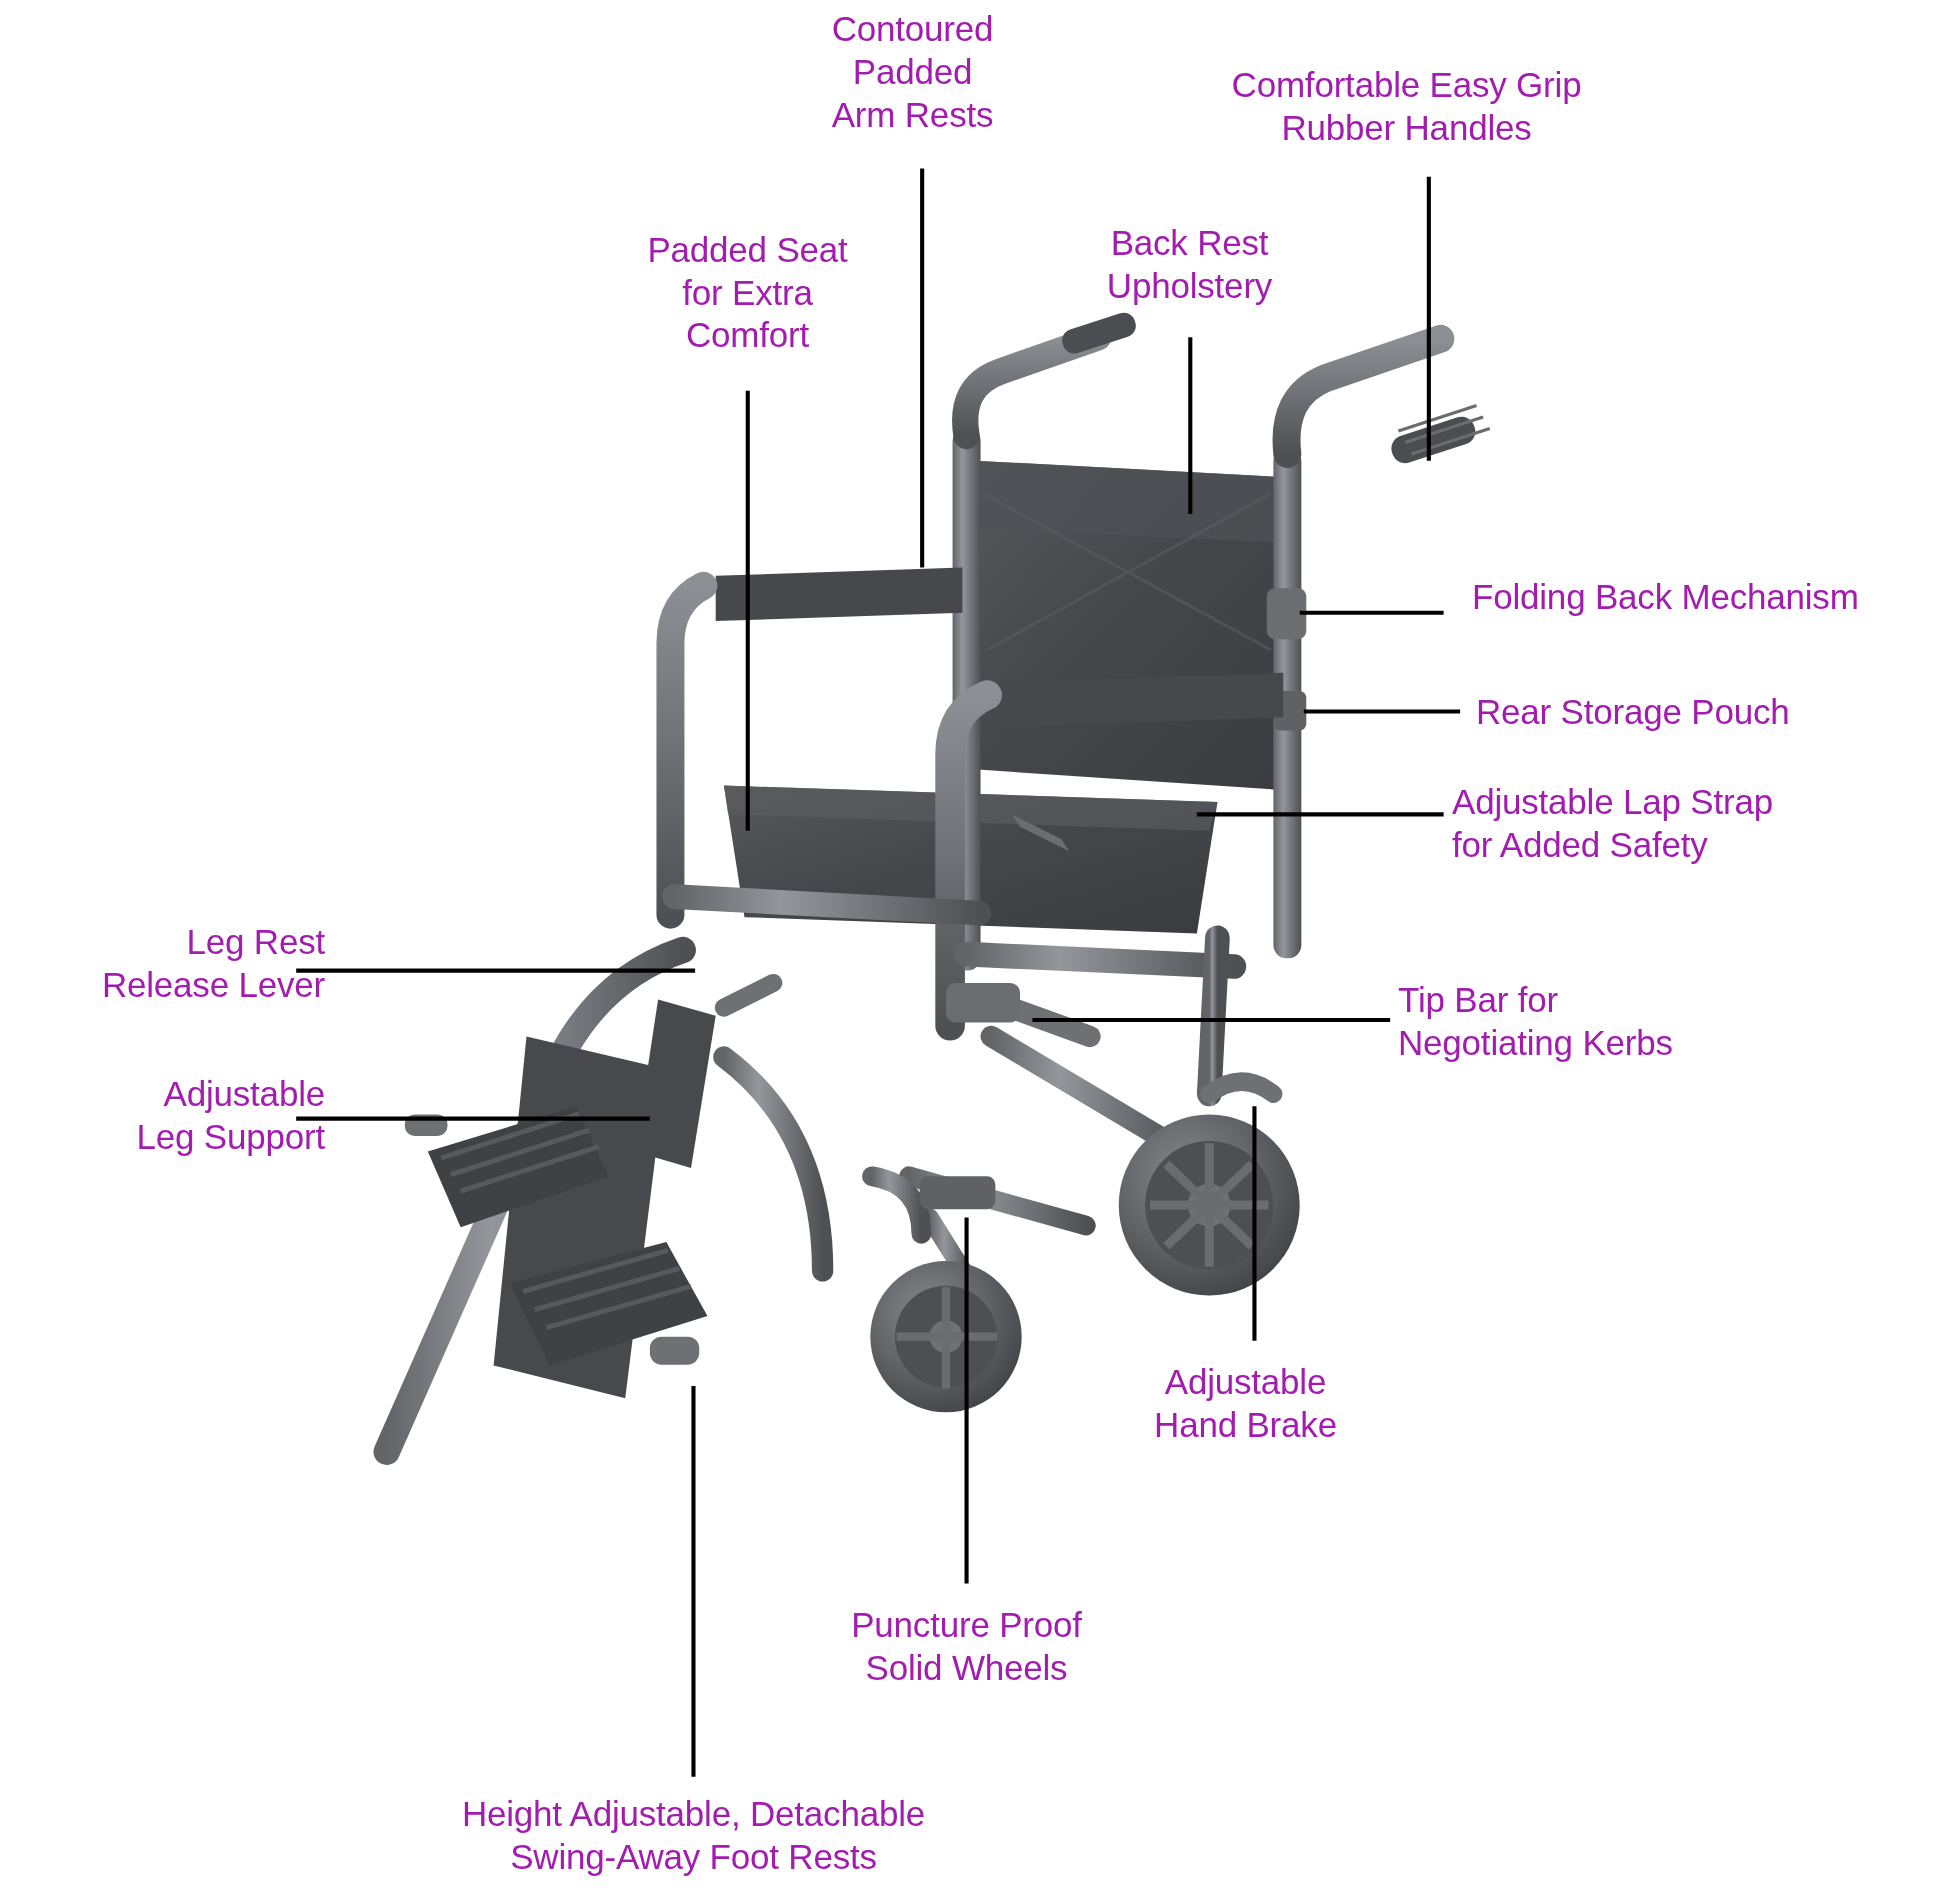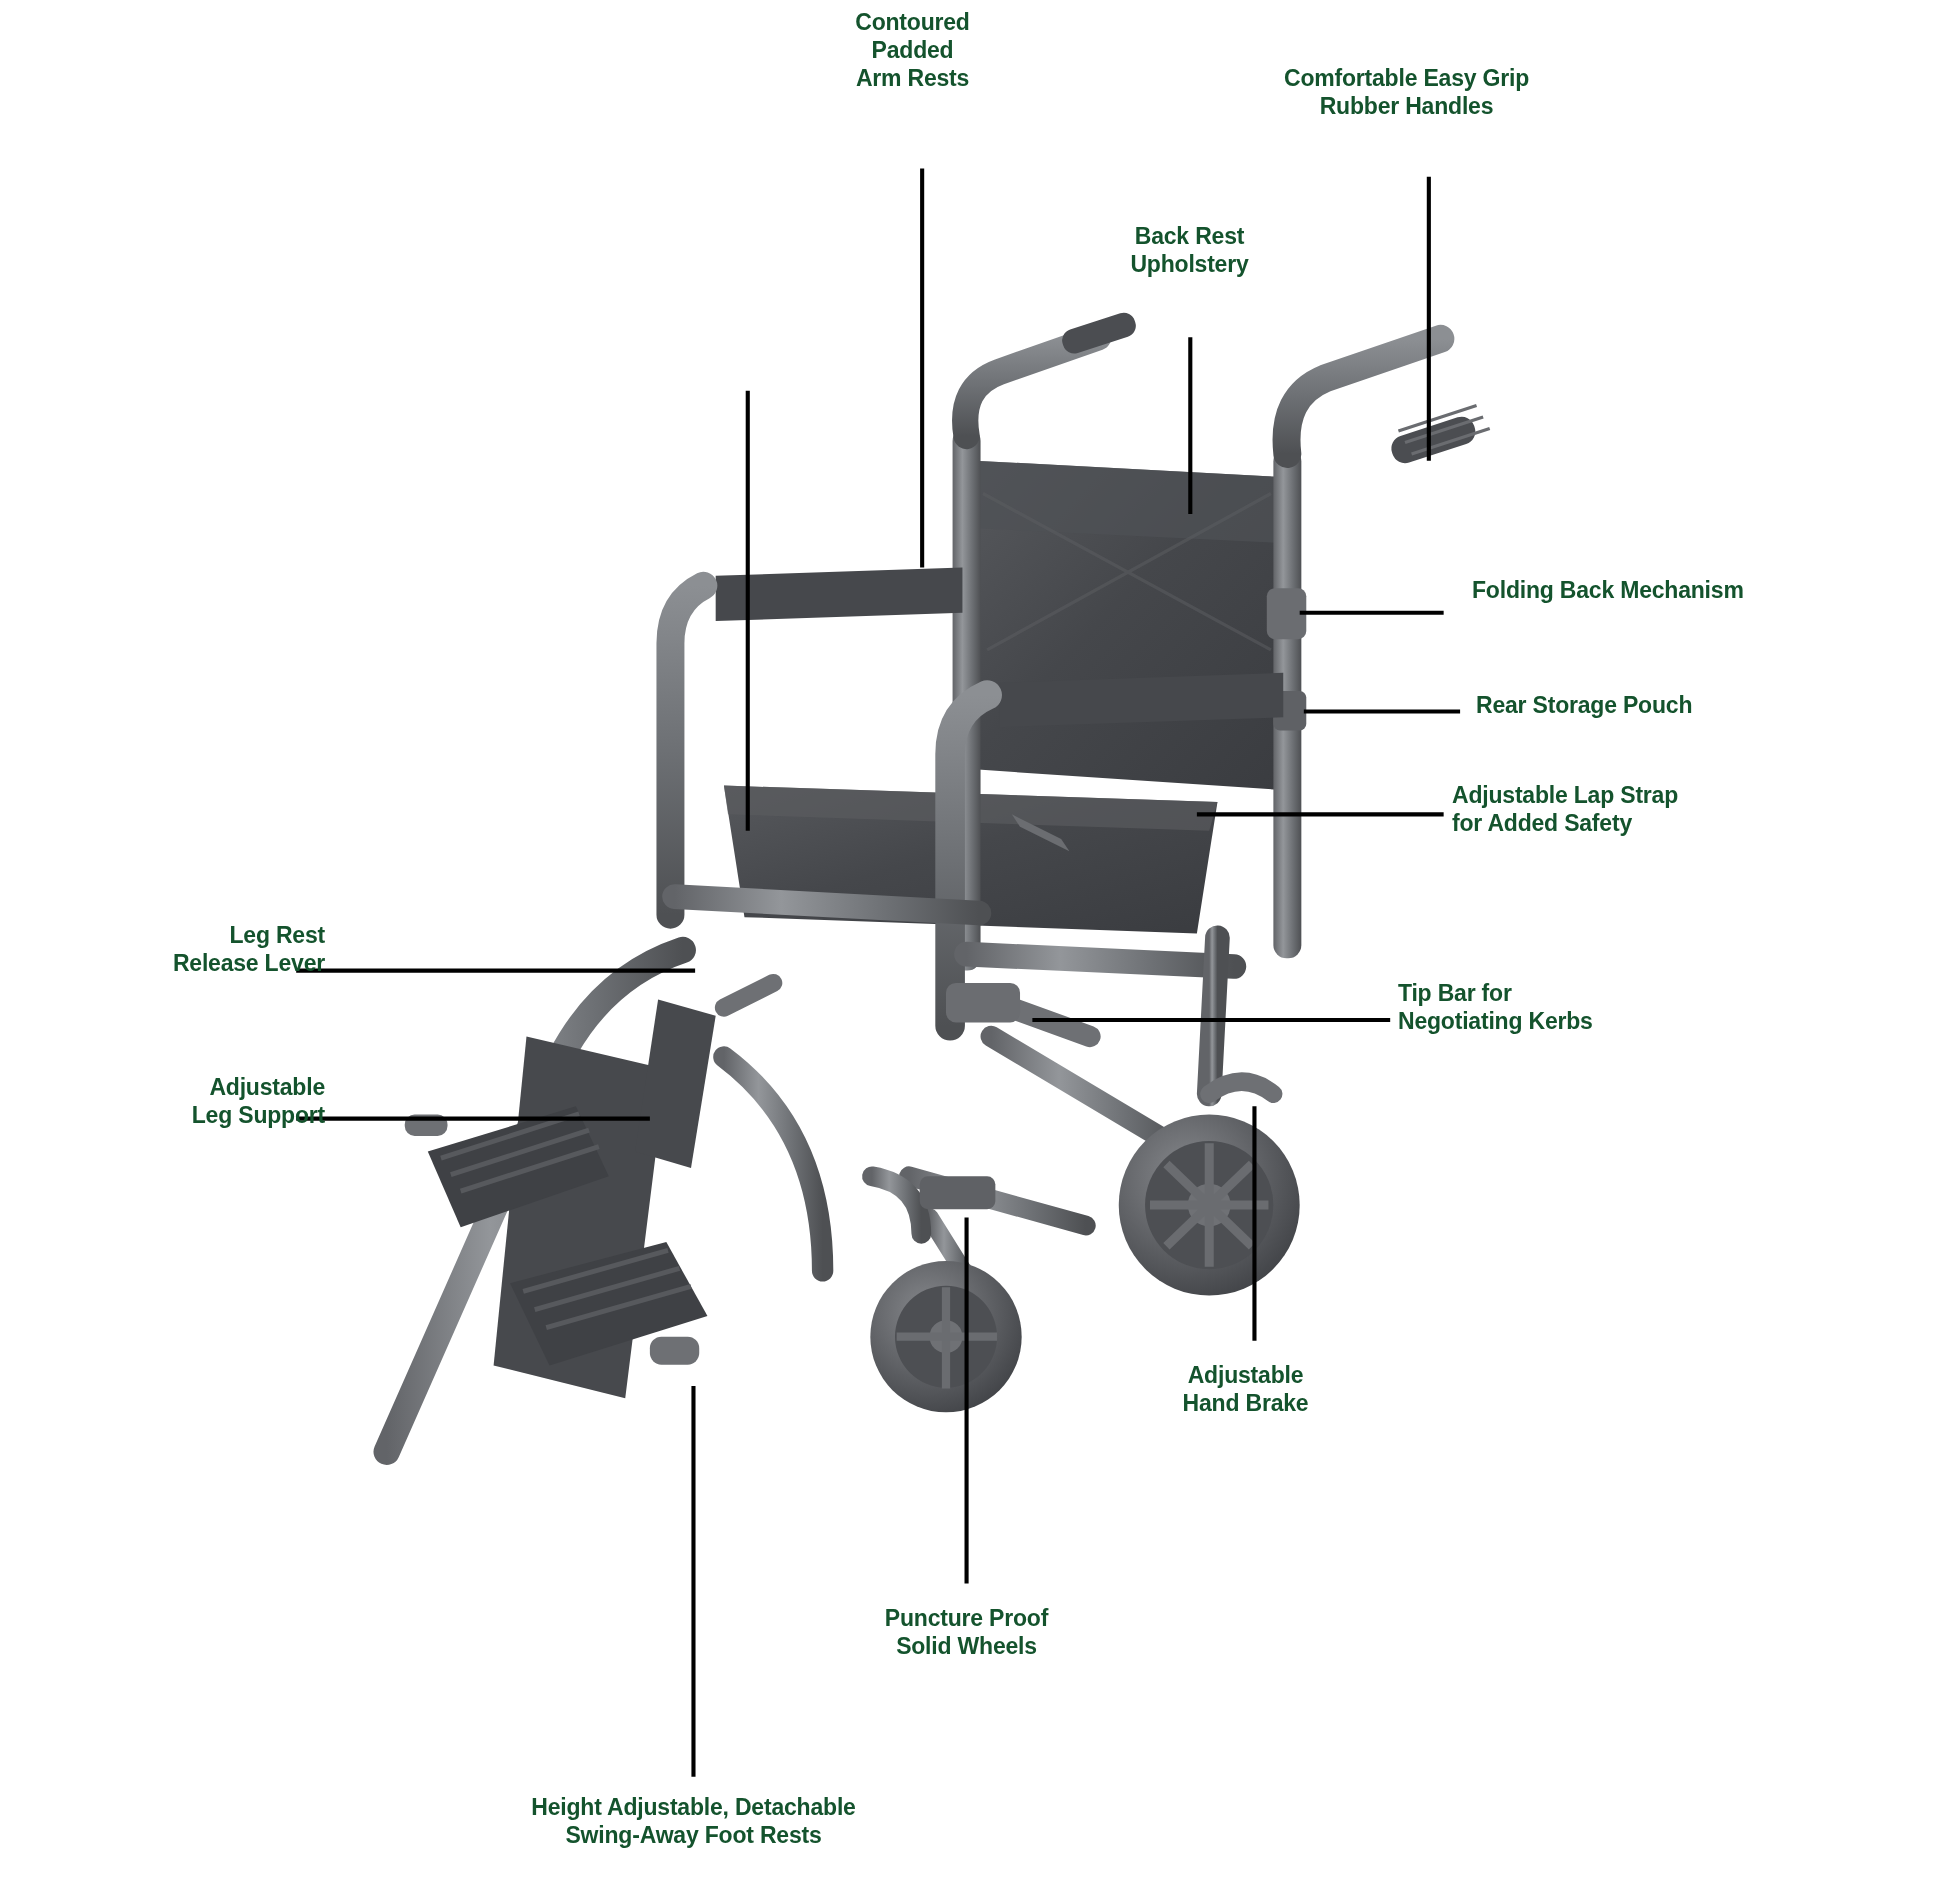--- a/index.html
+++ b/index.html
@@ -15,23 +15,23 @@
     font-family: "Liberation Sans", sans-serif;
   }
   #diagram {
     position: absolute;
     left: 0; top: 0;
     width: 1943px;
     height: 1896px;
   }
   .callout {
     position: absolute;
-    color: #14532d;
-    font-weight: bold;
-    font-size: 23px;
+    color: #a21caf;
+    font-weight: normal;
+    font-size: 35px;
     line-height: 1.22;
     letter-spacing: -0.2px;
     white-space: pre-line;
   }
   .c-left   { text-align: right; padding-left: 41px; }
   .c-right  { text-align: left; }
   .c-center { text-align: center; }
   svg.lines {
     position: absolute;
     left: 0; top: 0;
@@ -185,20 +185,23 @@
     </g>
   </svg>
 
   <div class="callout c-center" style="left:666px; top:8.2px; width:493px;">Contoured
 Padded
 Arm Rests</div>
 
   <div class="callout c-center" style="left:1139px; top:64px; width:535px;">Comfortable Easy Grip
 Rubber Handles</div>
 
+  <div class="callout c-center" style="left:542px; top:229px; width:411px;">Padded Seat
+for Extra
+Comfort</div>
 
   <div class="callout c-center" style="left:984px; top:222px; width:411px;">Back Rest
 Upholstery</div>
 
   <div class="callout c-right" style="left:1460px; top:576px; width:469px;margin-left:12px;">Folding Back Mechanism</div>
 
   <div class="callout c-right" style="left:1452px; top:781px; width:477px;">Adjustable Lap Strap
 for Added Safety</div>
 
   <div class="callout c-right" style="left:1476px; top:691px; width:452px;">Rear Storage Pouch</div>

